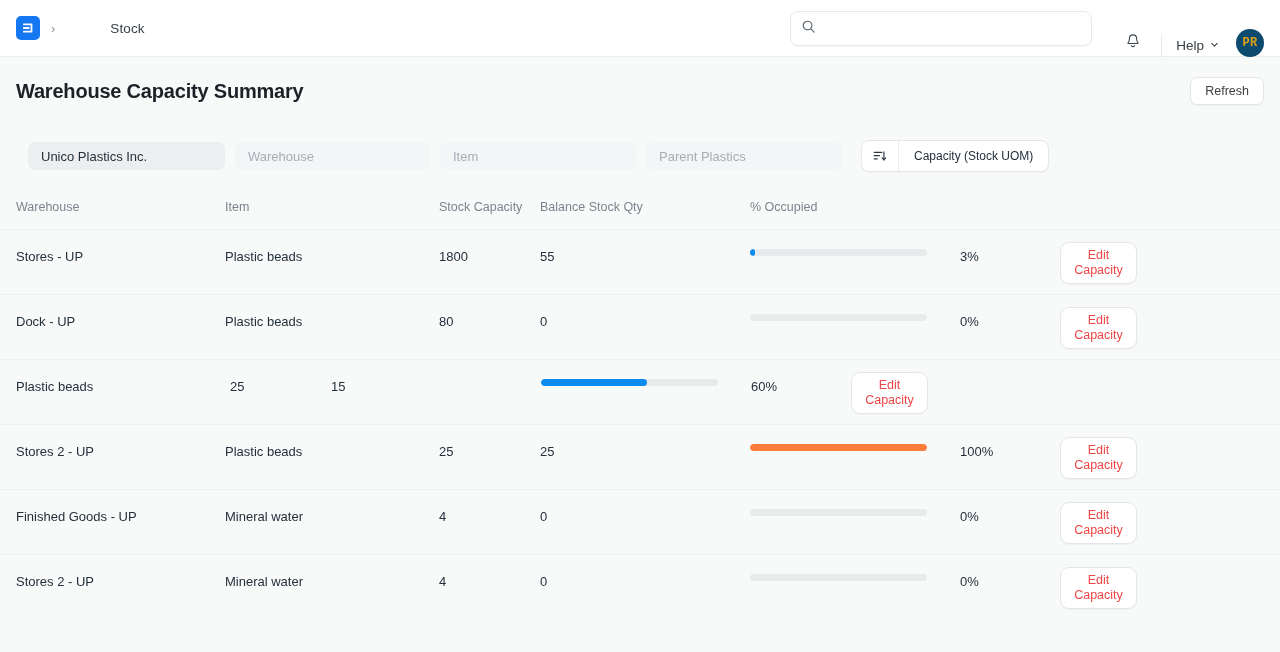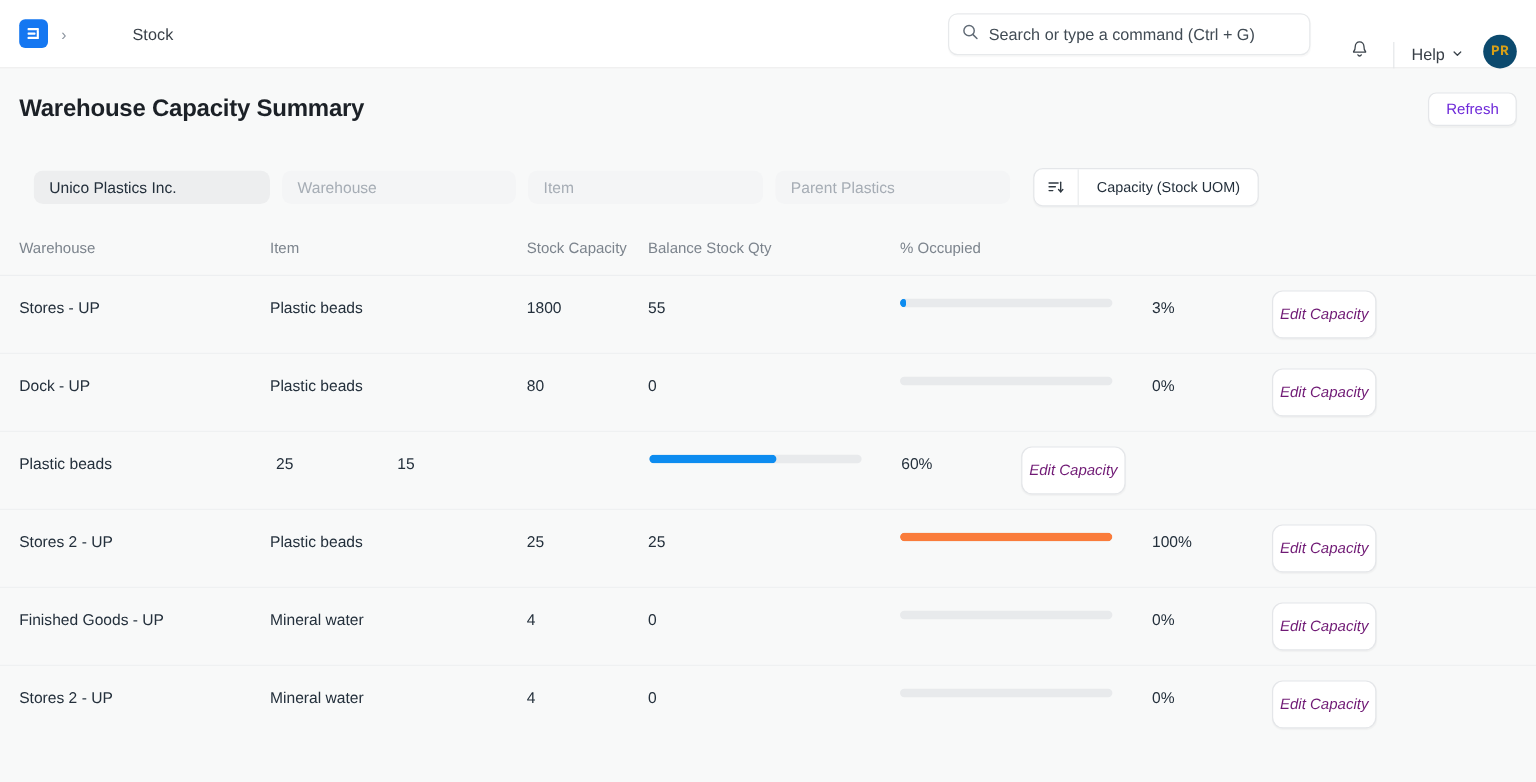--- a/index.html
+++ b/index.html
@@ -119,21 +119,21 @@
     color: #1C2127;
   }
   .refresh-btn {
     height: 28px;
     padding: 0 14px;
     border: 1px solid #E4E6E9;
     border-radius: 7px;
     background: #FFFFFF;
     font-family: "Liberation Sans", sans-serif;
     font-size: 12.5px;
-    color: #6d28d9;
+    color: #404040;
     cursor: pointer;
     box-shadow: 0 1px 1px rgba(17,24,39,.035);
   }
 
   
   .filter-bar {
     padding: 0 16px;
     height: 62px;
     display: flex;
     align-items: center;
@@ -225,34 +225,33 @@
     background: #E8EAEC;
     overflow: hidden;
     margin-top: 1px;
   }
   .bar-fill {
     height: 100%;
     border-radius: 4px;
   }
 
   .edit-btn {
-    width: 87px;
+    width: 77px;
     min-height: 40px;
     margin-top: -6px;
     border: 1px solid #E4E6E9;
     border-radius: 9px;
     background: #FFFFFF;
     font-family: "Liberation Sans", sans-serif;
     font-size: 12.5px;
     line-height: 15px;
-    color: #701a75;
+    color: #ef4444;
     cursor: pointer;
     padding: 5px 4px;
     box-shadow: 0 1px 1px rgba(17,24,39,.035);
-    font-style: italic;
   }
 </style>
 </head>
 <body>
 
 <div class="navbar">
   <div class="nav-left">
     <div class="app-logo">
       <svg width="14" height="14" viewBox="0 0 14 14" aria-hidden="true">
         <rect x="2" y="2.4" width="9.4" height="1.9" rx=".6" fill="#fff"></rect>
@@ -266,21 +265,20 @@
   </div>
 
   <div class="nav-center">
     <div class="searchbox">
       <span>
         <svg width="15" height="15" viewBox="0 0 16 16" fill="none" aria-hidden="true">
           <circle cx="7" cy="7" r="4.6" stroke="#606A75" stroke-width="1.3"></circle>
           <line x1="10.5" y1="10.5" x2="14" y2="14" stroke="#606A75" stroke-width="1.3" stroke-linecap="round"></line>
         </svg>
       </span>
-      <input type="text" placeholder="Search or type a command (Ctrl + G)" style="">
     </div>
   </div>
 
   <div class="nav-right">
     <div class="icon-btn">
       <svg width="18" height="18" viewBox="0 0 20 20" fill="none" aria-hidden="true">
         <path d="M10 3.2c-2.3 0-4 1.8-4 4.1 0 3.2-1 4.4-1.5 4.9-.2.2-.1.6.2.6h10.6c.3 0 .4-.4.2-.6-.5-.5-1.5-1.7-1.5-4.9 0-2.3-1.7-4.1-4-4.1z" stroke="#3C444C" stroke-width="1.2" stroke-linejoin="round"></path>
         <path d="M8.4 15.2c.3.7.9 1.1 1.6 1.1s1.3-.4 1.6-1.1" stroke="#3C444C" stroke-width="1.2" stroke-linecap="round"></path>
       </svg>
     </div>

